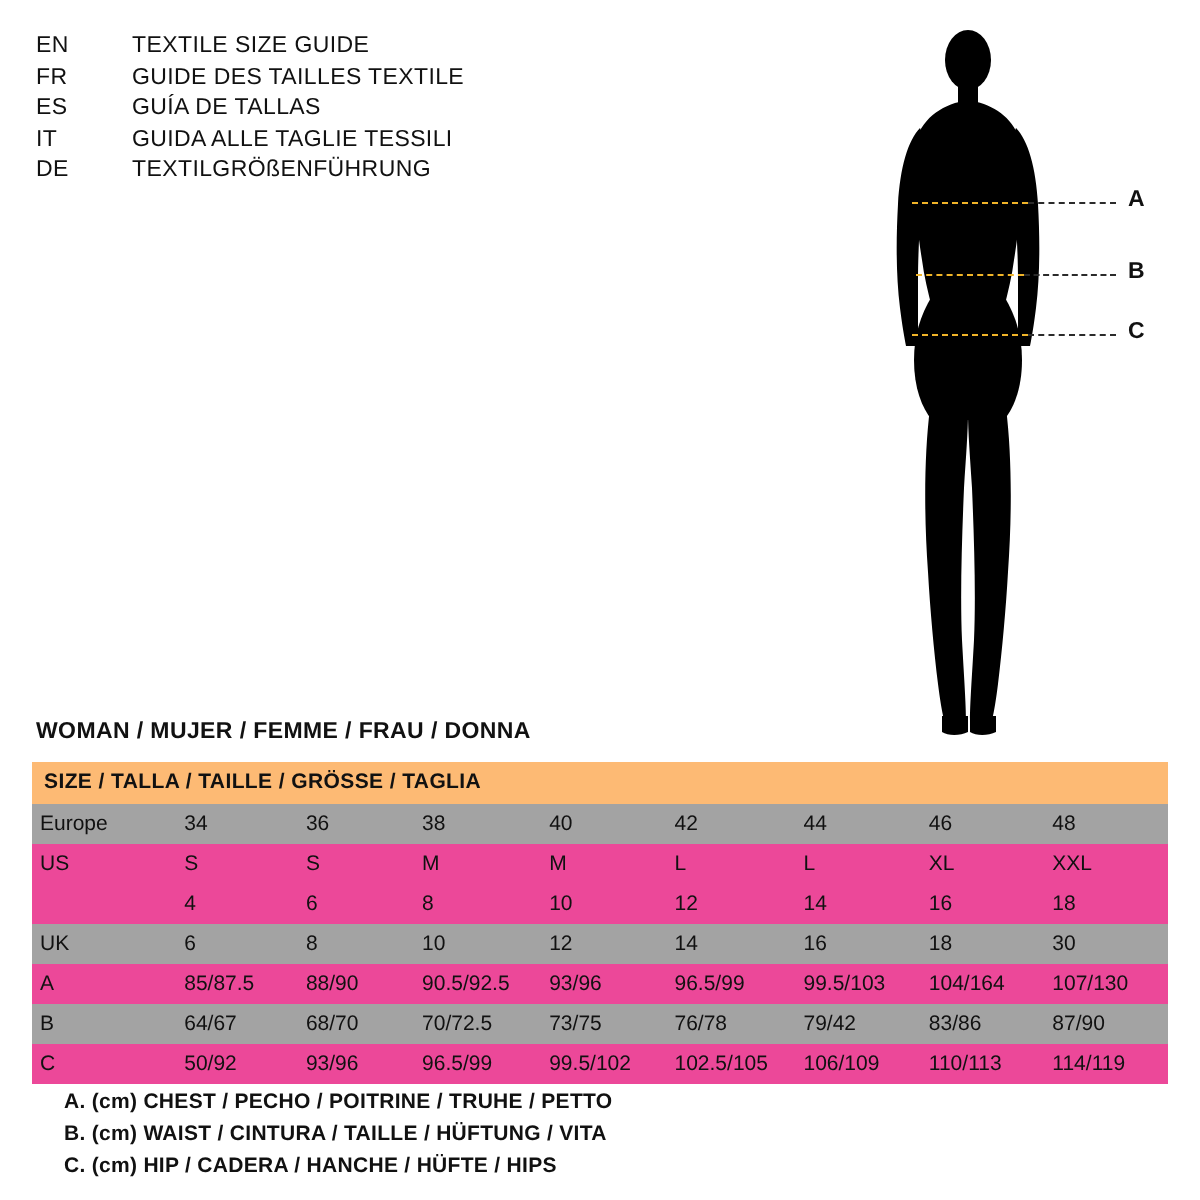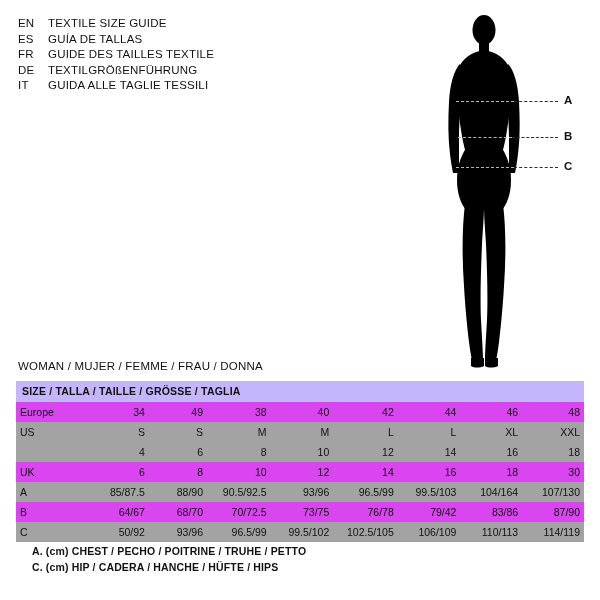--- a/index.html
+++ b/index.html
@@ -36,20 +36,21 @@
     line-height: 15.5px;
     letter-spacing: 0.2px;
   }
   .lang-code {
     width: 30px;
     flex: 0 0 30px;
     font-size: 11.5px;
   }
   .lang-text {
     font-size: 11.5px;
+    margin-left: 18px;
   }
 
   
   .figure-wrap {
     position: absolute;
     left: 430px;
     top: 8px;
     width: 160px;
     height: 365px;
   }
@@ -69,54 +70,54 @@
     font-weight: bold;
     color: #111;
   }
 
   
   .woman-title {
     position: absolute;
     left: 18px;
     top: 360px;
     font-size: 11.5px;
-    font-weight: normal;
+    font-weight: bold;
     letter-spacing: 0.2px;
   }
 
   table.size-table {
     position: absolute;
     left: 16px;
     top: 381px;
     width: 568px;
     border-collapse: collapse;
     font-size: 10.5px;
   }
   table.size-table td {
     padding: 2px 4px;
     height: 16px;
     line-height: 13px;
   }
   tr.header-row td {
-    background: #c4b5fd;
+    background: #fdba74;
     font-weight: bold;
     font-size: 10.5px;
     letter-spacing: 0.2px;
     padding-left: 6px;
     height: 17px;
   }
-  tr.row-alt td { background: #d946ef; }
-  tr.row-plain td { background: #a3a3a3; }
+  tr.row-alt td { background: #a3a3a3; }
+  tr.row-plain td { background: #ec4899; }
   td.label-cell {
     text-align: left;
     padding-left: 6px;
     width: 78px;
   }
   td.val-cell {
-    text-align: right;
+    text-align: left;
     width: 61px;
   }
 
   
   .footnotes {
     position: absolute;
     left: 32px;
     top: 543px;
     width: 560px;
   }
@@ -131,34 +132,34 @@
 <body>
 
 <div class="page">
 
   <div class="lang-block">
     <div class="lang-row">
       <span class="lang-code">EN</span>
       <span class="lang-text">TEXTILE SIZE GUIDE</span>
     </div>
     <div class="lang-row">
+      <span class="lang-code">FR</span>
+      <span class="lang-text">GUIDE DES TAILLES TEXTILE</span>
+    </div>
+    <div class="lang-row">
       <span class="lang-code">ES</span>
       <span class="lang-text">GUÍA DE TALLAS</span>
     </div>
     <div class="lang-row">
-      <span class="lang-code">FR</span>
-      <span class="lang-text">GUIDE DES TAILLES TEXTILE</span>
+      <span class="lang-code">IT</span>
+      <span class="lang-text">GUIDA ALLE TAGLIE TESSILI</span>
     </div>
     <div class="lang-row">
       <span class="lang-code">DE</span>
       <span class="lang-text">TEXTILGRÖßENFÜHRUNG</span>
-    </div>
-    <div class="lang-row">
-      <span class="lang-code">IT</span>
-      <span class="lang-text">GUIDA ALLE TAGLIE TESSILI</span>
     </div>
   </div>
 
   <div class="figure-wrap">
     <svg class="figure-svg" width="160" height="365" viewBox="0 0 160 365">
       <g fill="#000000">
 
         <ellipse cx="54" cy="22" rx="11.5" ry="15"></ellipse>
 
         <rect x="49" y="34" width="10" height="10"></rect>
@@ -239,21 +240,21 @@
 
   <table class="size-table">
     <tbody>
       <tr class="header-row">
         <td colspan="9">SIZE / TALLA / TAILLE / GRÖSSE / TAGLIA</td>
       </tr>
 
       <tr class="row-alt">
         <td class="label-cell">Europe</td>
         <td class="val-cell">34</td>
-        <td class="val-cell">49</td>
+        <td class="val-cell">36</td>
         <td class="val-cell">38</td>
         <td class="val-cell">40</td>
         <td class="val-cell">42</td>
         <td class="val-cell">44</td>
         <td class="val-cell">46</td>
         <td class="val-cell">48</td>
       </tr>
 
       <tr class="row-plain">
         <td class="label-cell">US</td>
@@ -324,16 +325,17 @@
         <td class="val-cell">102.5/105</td>
         <td class="val-cell">106/109</td>
         <td class="val-cell">110/113</td>
         <td class="val-cell">114/119</td>
       </tr>
     </tbody>
   </table>
 
   <div class="footnotes">
     <div class="footnote">A. (cm) CHEST / PECHO / POITRINE / TRUHE / PETTO</div>
+    <div class="footnote">B. (cm) WAIST / CINTURA / TAILLE / HÜFTUNG / VITA</div>
     <div class="footnote">C. (cm) HIP / CADERA / HANCHE / HÜFTE / HIPS</div>
   </div>
 
 </div>
 
 </body></html>

